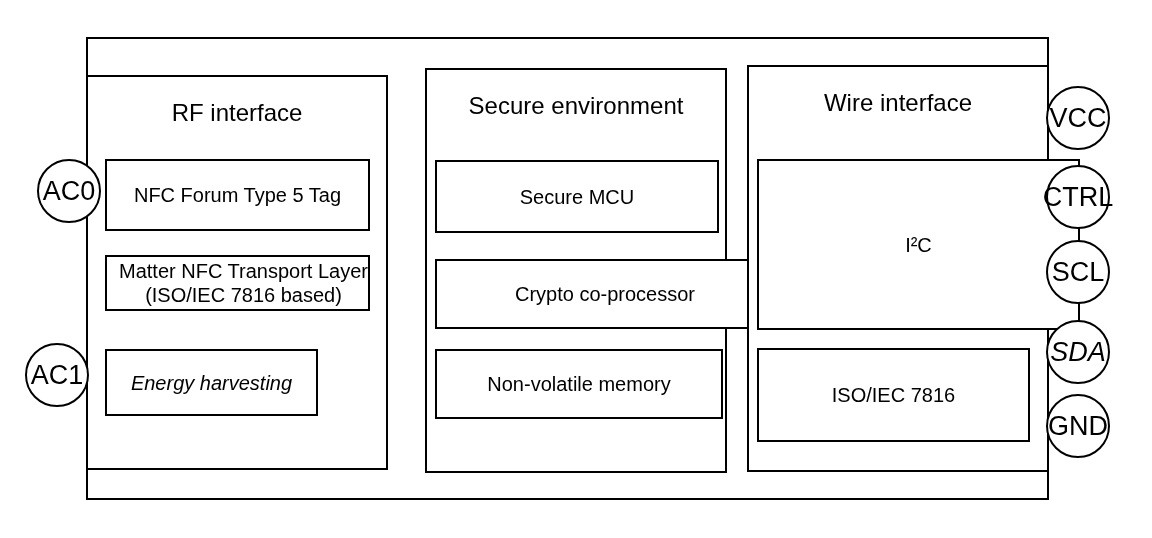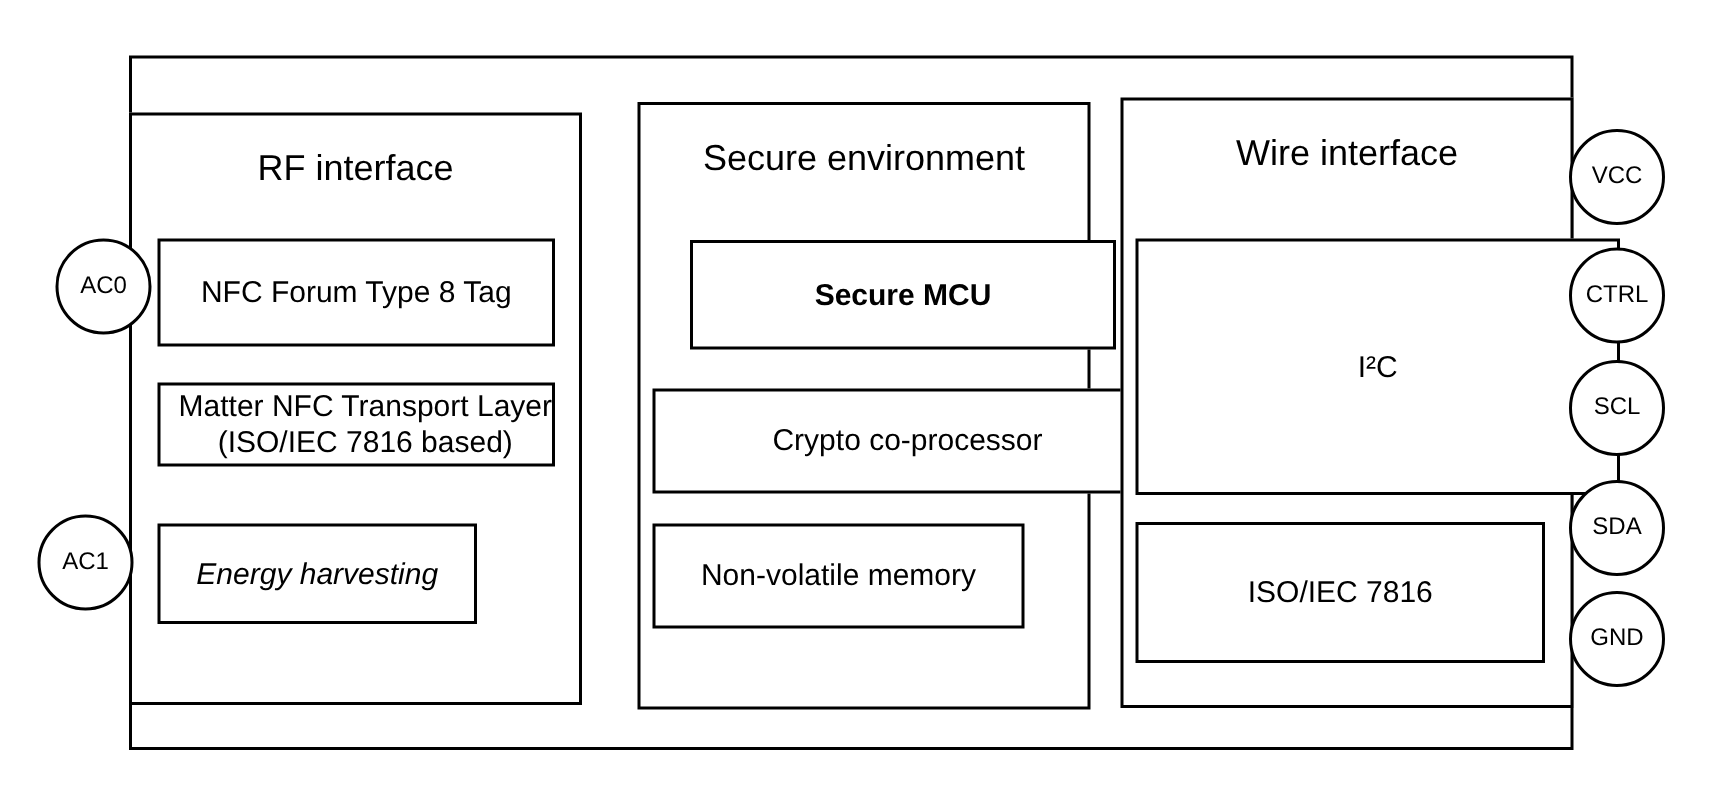--- a/index.html
+++ b/index.html
@@ -53,59 +53,59 @@
     font-size: 20px;
     line-height: 24px;
     text-align: center;
     white-space: pre-line;
   }
   
   .blk-nfc    { left: 105px; top: 159px; width: 265px; height: 72px; }
   .blk-matter { left: 105px; top: 255px; width: 265px; height: 56px; justify-content: flex-end; }
   .blk-energy { left: 105px; top: 349px; width: 213px; height: 67px; font-style: italic; }
   
-  .blk-mcu    { left: 460px; top: 160px; width: 284px; height: 73px; font-weight: bold; }
+  .blk-mcu    { left: 435px; top: 160px; width: 284px; height: 73px; }
   .blk-crypto { left: 435px; top: 259px; width: 340px; height: 70px; }
-  .blk-nvm    { left: 435px; top: 349px; width: 248px; height: 70px; }
+  .blk-nvm    { left: 435px; top: 349px; width: 288px; height: 70px; }
   
   .blk-i2c    { left: 757px; top: 159px; width: 323px; height: 171px; }
   .blk-iso    { left: 757px; top: 348px; width: 273px; height: 94px; }
   
   .pin {
     position: absolute;
     width: 64px; height: 64px;
     border: 2px solid #000000;
     border-radius: 50%;
     background: #ffffff;
     box-sizing: border-box;
     display: flex;
     align-items: center;
     justify-content: center;
-    font-size: 16px;
+    font-size: 27px;
   }
   .pin-ac0  { left: 37px;   top: 159px; }
   .pin-ac1  { left: 25px;   top: 343px; }
   .pin-vcc  { left: 1046px; top: 86px;  }
   .pin-ctrl { left: 1046px; top: 165px; }
   .pin-scl  { left: 1046px; top: 240px; }
-  .pin-sda  { left: 1046px; top: 320px; }
+  .pin-sda  { left: 1046px; top: 320px; font-style: italic; }
   .pin-gnd  { left: 1046px; top: 394px; }
 </style>
 </head>
 <body>
 
 <div class="canvas">
 
   <div class="box outer-box"></div>
 
   <div class="box section section-rf">
     <div class="section-title">RF interface</div>
   </div>
   <div class="block blk-nfc">
-    <span class="block-label">NFC Forum Type 8 Tag</span>
+    <span class="block-label">NFC Forum Type 5 Tag</span>
   </div>
   <div class="block blk-matter">
     <span class="block-label">Matter NFC Transport Layer
 (ISO/IEC 7816 based)</span>
   </div>
   <div class="block blk-energy">
     <span class="block-label">Energy harvesting</span>
   </div>
 
   <div class="box section section-sec">

